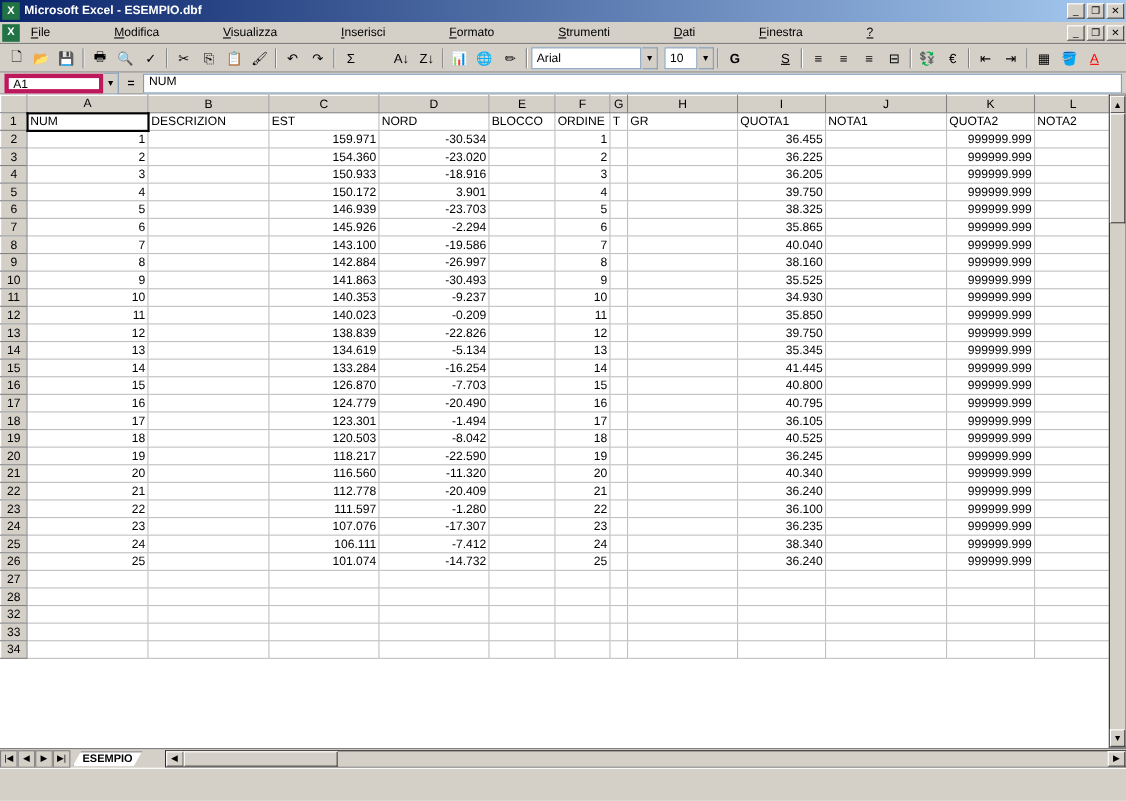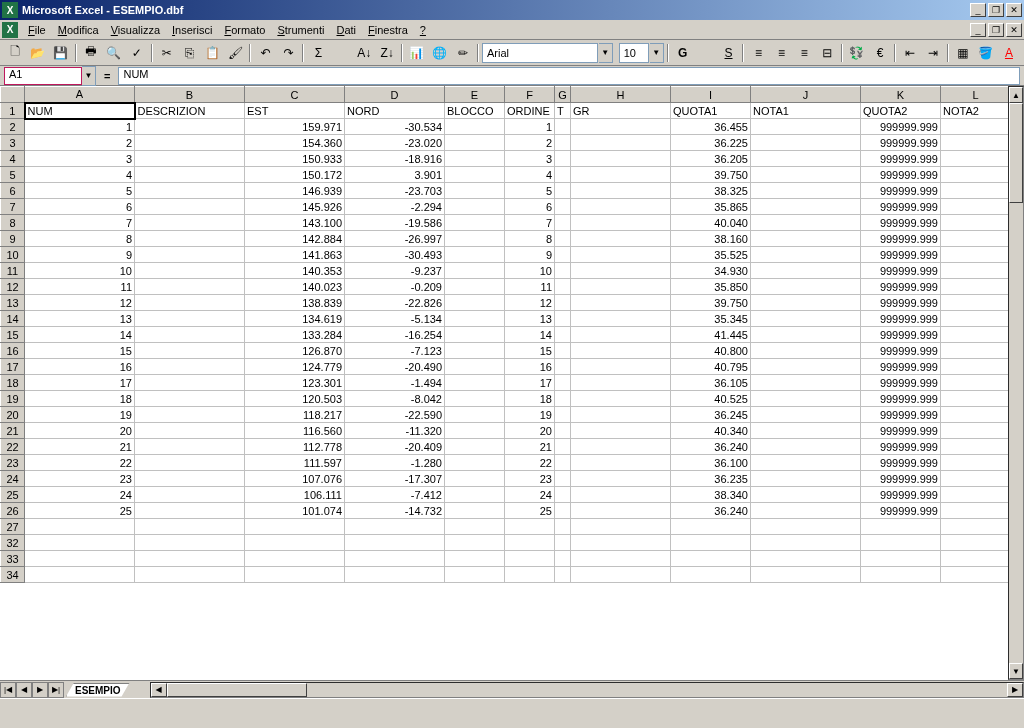--- a/index.html
+++ b/index.html
@@ -15,21 +15,21 @@
 .menubar .mitem u { text-decoration: underline; }
 .menubar .docbtns { margin-left: auto; display: flex; gap: 2px; }
 .menubar .docbtns .winbtn { width: 16px; height: 14px; background: #d4d0c8; border: 1px solid #fff; border-right-color: #404040; border-bottom-color: #404040; font-size: 9px; display: flex; align-items: center; justify-content: center; color: black; cursor: pointer; }
 .toolbar { background: #d4d0c8; height: 26px; display: flex; align-items: center; padding: 2px 4px; border-bottom: 1px solid #808080; gap: 1px; }
 .tbtn { width: 22px; height: 22px; border: 1px solid transparent; display: flex; align-items: center; justify-content: center; cursor: pointer; font-size: 12px; }
 .tsep { width: 6px; height: 22px; display: flex; align-items: center; justify-content: center; }
 .tsep::before { content: ''; width: 1px; height: 18px; background: #808080; border-right: 1px solid #fff; }
 .tbox { height: 20px; background: white; border: 1px solid #7f9db9; padding: 0 4px; display: flex; align-items: center; }
 .tdrop { width: 14px; height: 20px; background: #d4d0c8; border: 1px solid #7f9db9; border-left: none; display: flex; align-items: center; justify-content: center; font-size: 8px; cursor: pointer; }
 .formulabar { background: #d4d0c8; height: 20px; display: flex; align-items: center; padding: 2px 4px; border-bottom: 1px solid #808080; }
-.namebox { width: 78px; height: 18px; background: white; border: 1px solid #be185d; padding: 0 4px; }
+.namebox { width: 90px; height: 18px; background: white; border: 4px solid #be185d; padding: 0 4px; }
 .fequals { padding: 0 8px; font-weight: bold; }
 .fcontent { flex: 1; height: 18px; background: white; border: 1px solid #7f9db9; padding: 0 4px; }
 .gridwrap { position: relative; background: white; height: 612px; overflow: hidden; }
 .grid { border-collapse: collapse; table-layout: fixed; }
 .grid th, .grid td { border: 1px solid #c0c0c0; height: 16px; padding: 0 2px; font-size: 11px; white-space: nowrap; overflow: hidden; }
 .grid th { background: #d4d0c8; font-weight: normal; text-align: center; border: 1px solid #808080; border-top-color: #fff; border-left-color: #fff; cursor: pointer; }
 .grid .rowhdr { background: #d4d0c8; text-align: center; border: 1px solid #808080; border-top-color: #fff; border-left-color: #fff; cursor: pointer; }
 .grid td { text-align: left; }
 .grid td.num { text-align: right; }
 .selcell { border: 2px solid black !important; }
@@ -59,21 +59,21 @@
   <div class="title">Microsoft Excel - ESEMPIO.dbf</div>
   <div class="winbtns">
     <div class="winbtn">_</div>
     <div class="winbtn">❐</div>
     <div class="winbtn">✕</div>
   </div>
 </div>
 
 <div class="menubar">
   <div class="mico">X</div>
-  <div id="menuitems" style="display: flex;">
+  <div id="menuitems" style="display: flex; gap: 46px;">
       <div class="mitem"><u>F</u>ile</div>
       <div class="mitem"><u>M</u>odifica</div>
       <div class="mitem"><u>V</u>isualizza</div>
       <div class="mitem"><u>I</u>nserisci</div>
       <div class="mitem"><u>F</u>ormato</div>
       <div class="mitem"><u>S</u>trumenti</div>
       <div class="mitem"><u>D</u>ati</div>
       <div class="mitem"><u>F</u>inestra</div>
       <div class="mitem"><u>?</u></div>
     </div>
@@ -103,21 +103,21 @@
   <div class="tsep"></div>
   <div class="tbtn">Σ</div>
   <div class="tbtn italic">fx</div>
   <div class="tbtn">A↓</div>
   <div class="tbtn">Z↓</div>
   <div class="tsep"></div>
   <div class="tbtn">📊</div>
   <div class="tbtn">🌐</div>
   <div class="tbtn">✏</div>
   <div class="tsep"></div>
-  <div class="tbox" style="width:116px">
+  <div class="tbox" style="width:100px">
       <span>Arial</span>
     </div>
   <div class="tdrop">▼</div>
   <div style="width:4px"></div>
   <div class="tbox" style="width:30px">
       <span>10</span>
     </div>
   <div class="tdrop">▼</div>
   <div class="tsep"></div>
   <div class="tbtn bold">G</div>
@@ -405,21 +405,21 @@
           <td class="num">41.445</td>
           <td></td>
           <td class="num">999999.999</td>
           <td></td>
         </tr>
         <tr>
           <td class="rowhdr">16</td>
           <td class="num">15</td>
           <td></td>
           <td class="num">126.870</td>
-          <td class="num">-7.123</td>
+          <td class="num">-7.703</td>
           <td></td>
           <td class="num">15</td>
           <td></td>
           <td></td>
           <td class="num">40.800</td>
           <td></td>
           <td class="num">999999.999</td>
           <td></td>
         </tr>
         <tr>
@@ -567,20 +567,35 @@
           <td class="num">25</td>
           <td></td>
           <td></td>
           <td class="num">36.240</td>
           <td></td>
           <td class="num">999999.999</td>
           <td></td>
         </tr>
         <tr>
           <td class="rowhdr">27</td>
+          <td></td>
+          <td></td>
+          <td></td>
+          <td></td>
+          <td></td>
+          <td></td>
+          <td></td>
+          <td></td>
+          <td></td>
+          <td></td>
+          <td></td>
+          <td></td>
+        </tr>
+        <tr>
+          <td class="rowhdr">28</td>
           <td></td>
           <td></td>
           <td></td>
           <td></td>
           <td></td>
           <td></td>
           <td></td>
           <td></td>
           <td></td>
           <td></td>

